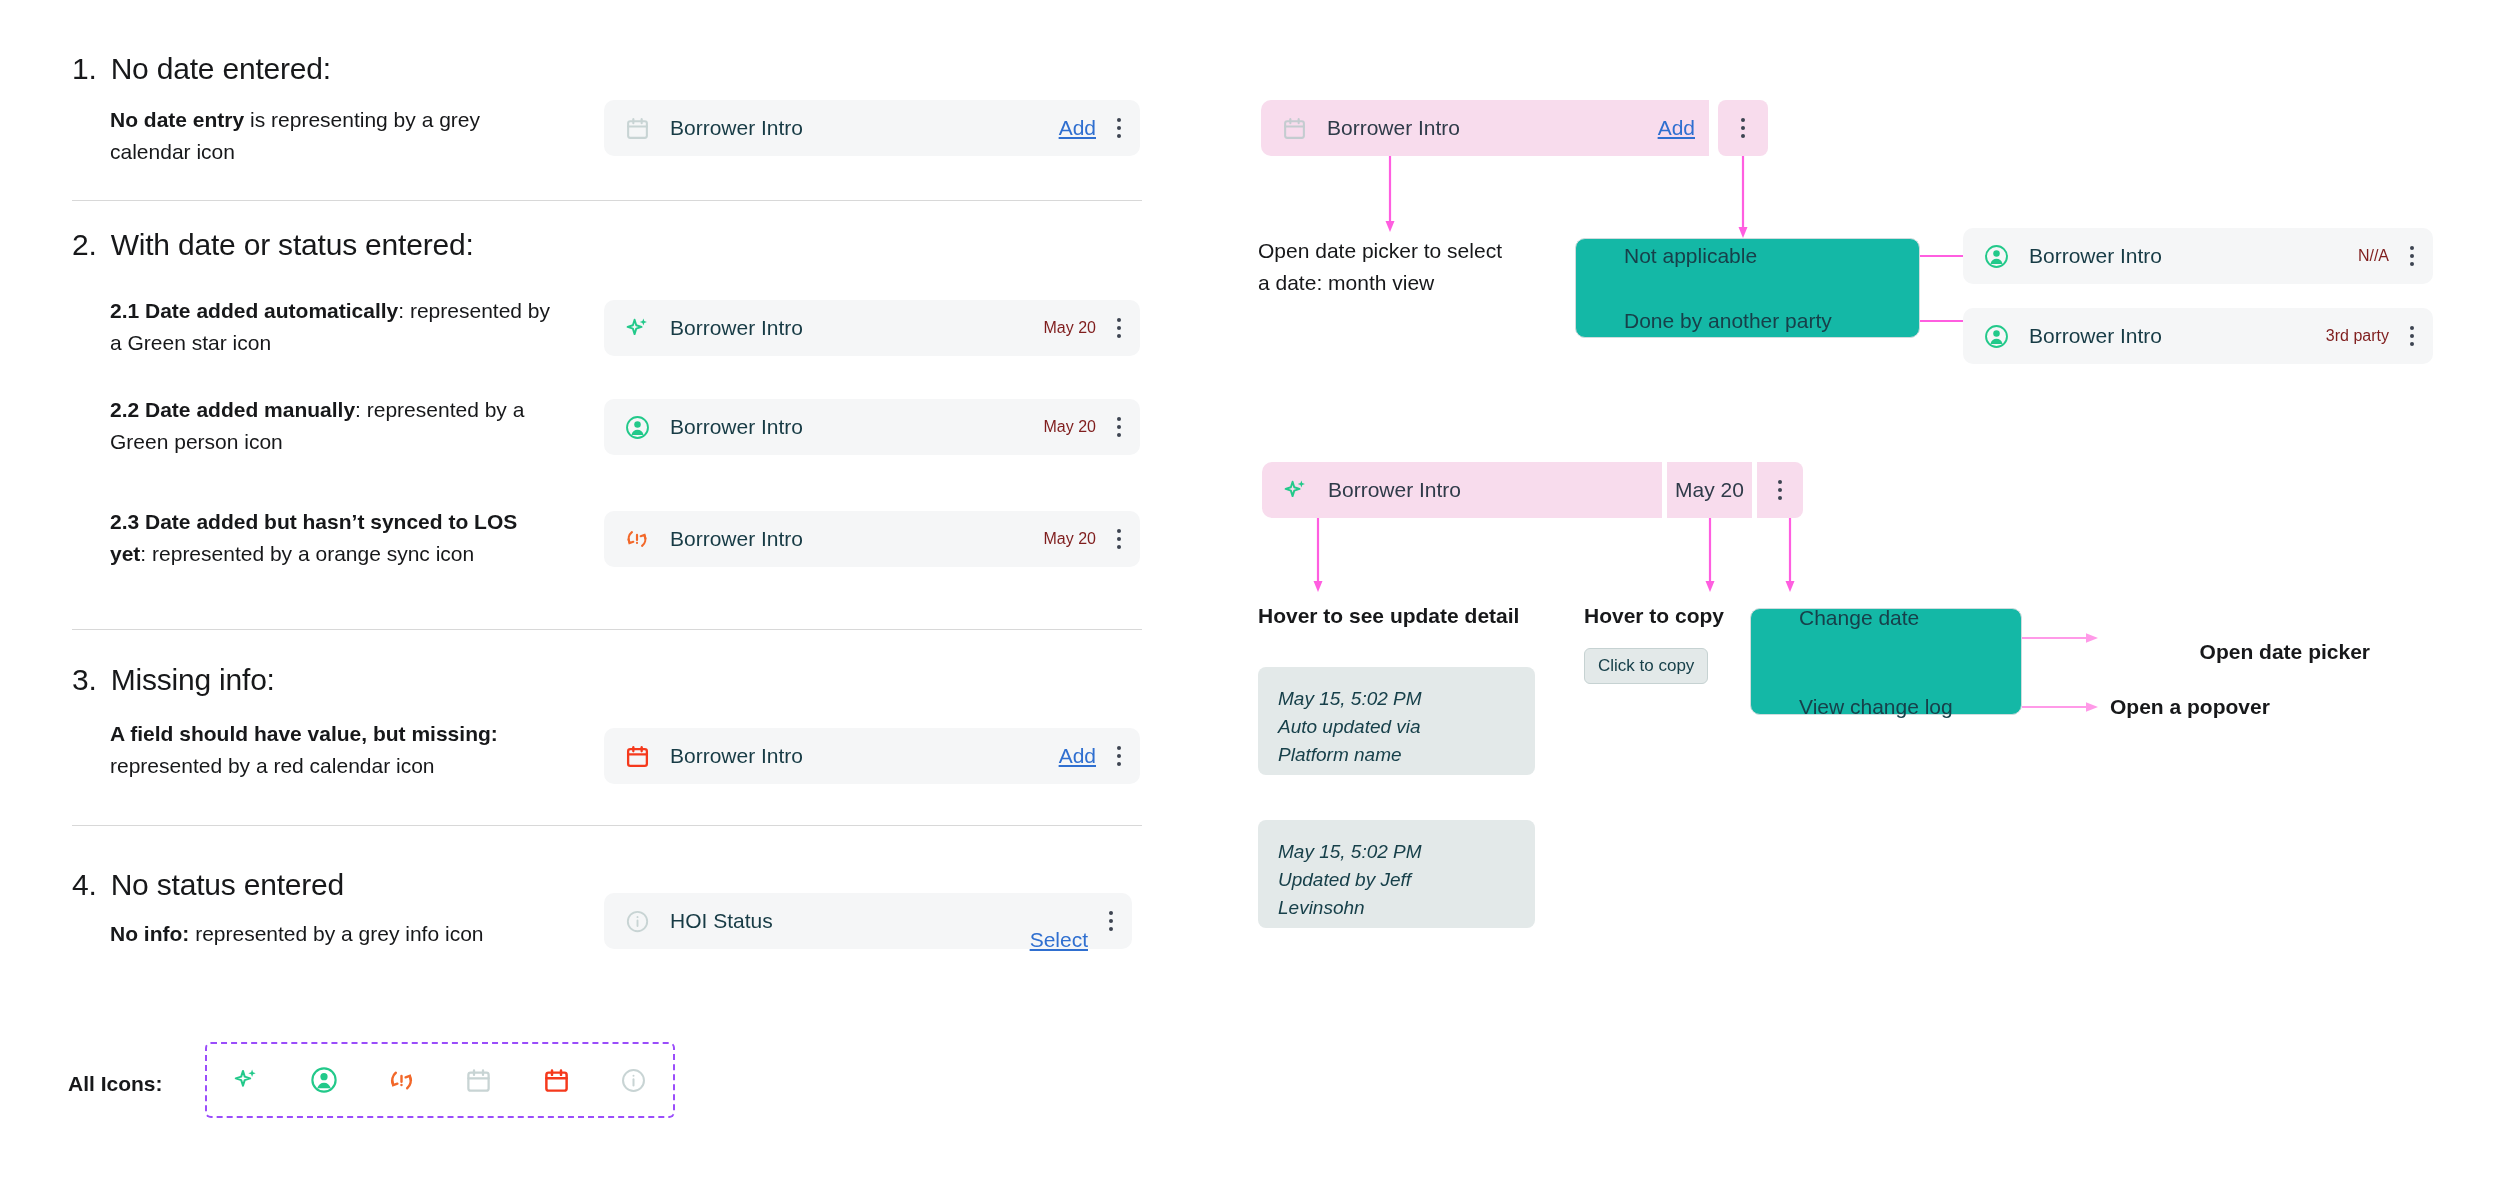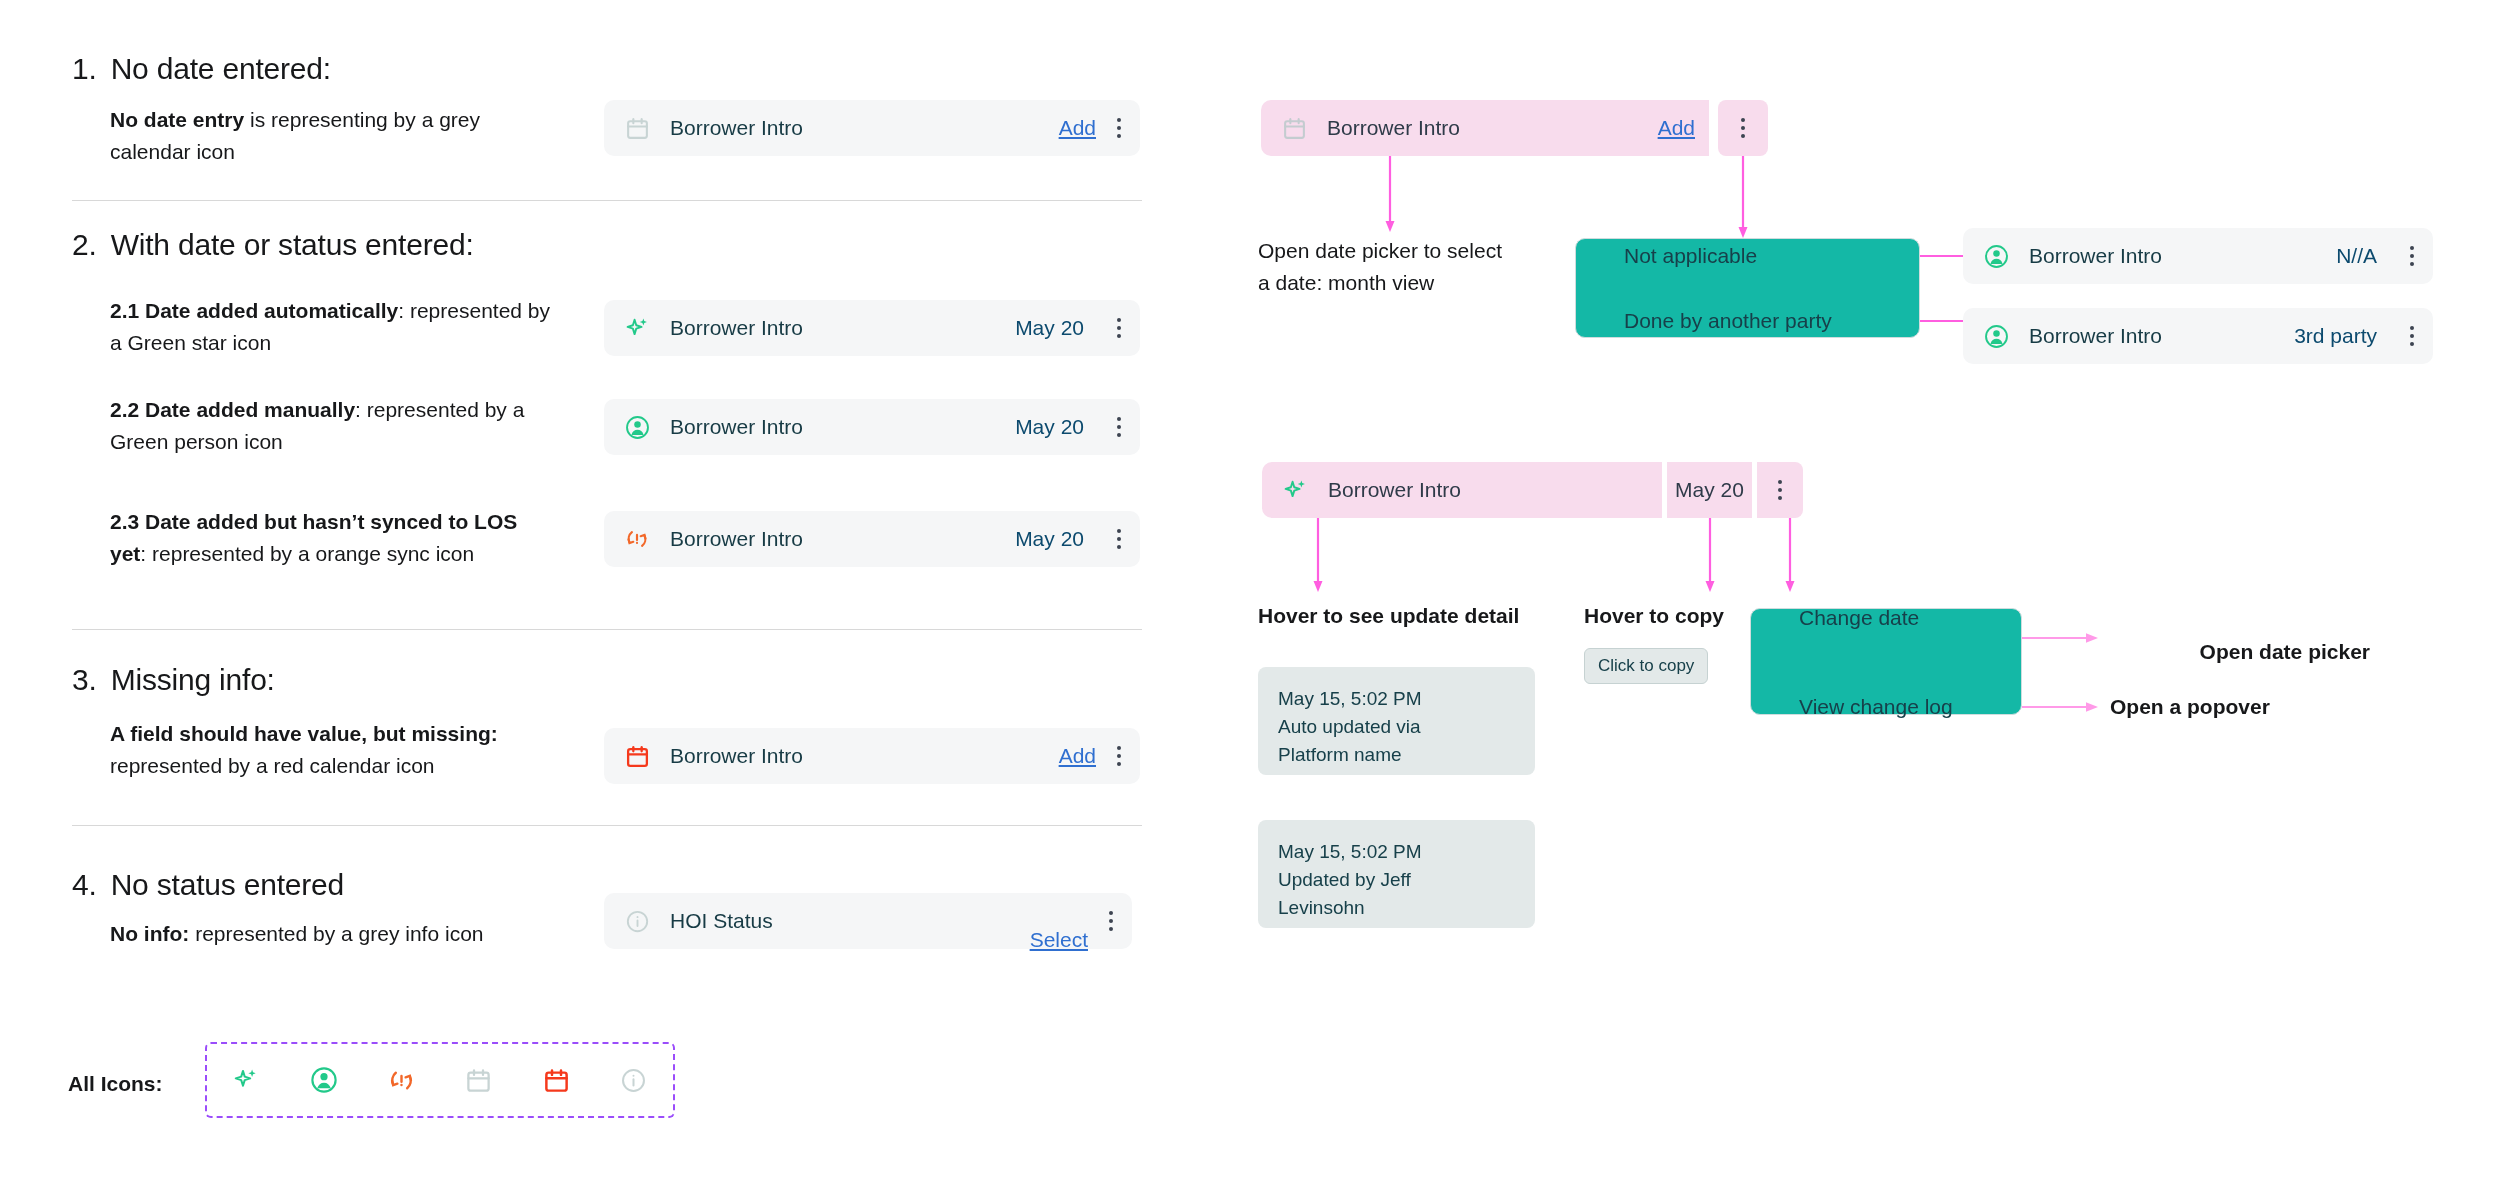--- a/index.html
+++ b/index.html
@@ -60,24 +60,24 @@
     flex: none;
   }
   .row-card .row-label {
     font-size: 21px;
     color: #173b45;
     margin-left: 18px;
     white-space: nowrap;
     flex: 1 1 auto;
   }
   .row-card .row-value {
-    font-size: 21px;
-    color: #0c4a6e;
+    font-size: 16px;
+    color: #7f1d1d;
     white-space: nowrap;
-    margin-right: 18px;
+    margin-right: 6px;
   }
   .row-card .row-link {
     font-size: 21px;
     color: #2f6fd0;
     text-decoration: underline;
     white-space: nowrap;
     margin-right: 6px;
     cursor: pointer;
   }
   .kebab {
@@ -157,20 +157,21 @@
   }
 
   .tooltip-box {
     background: #e3e9e9;
     border-radius: 8px;
     box-sizing: border-box;
     padding: 18px 20px;
     font-size: 19px;
     line-height: 28px;
     color: #17404a;
+    font-style: italic;
   }
   .chip-tooltip {
     background: #e3e9e9;
     border: 1px solid #c6d2d2;
     border-radius: 6px;
     font-size: 17px;
     color: #17404a;
     padding: 7px 13px;
     display: inline-block;
     box-sizing: border-box;

